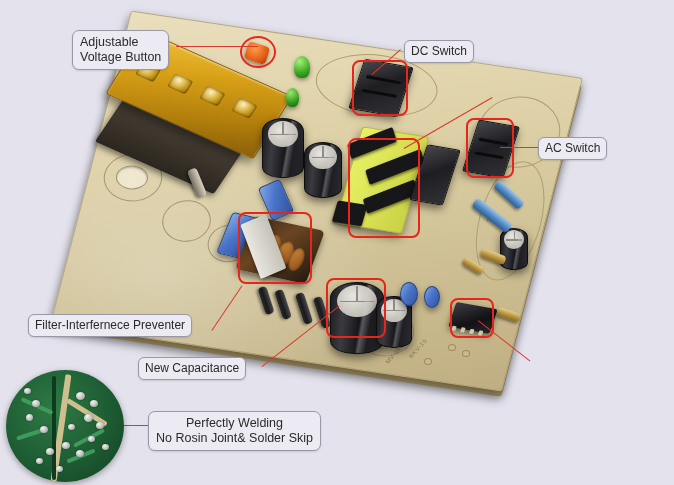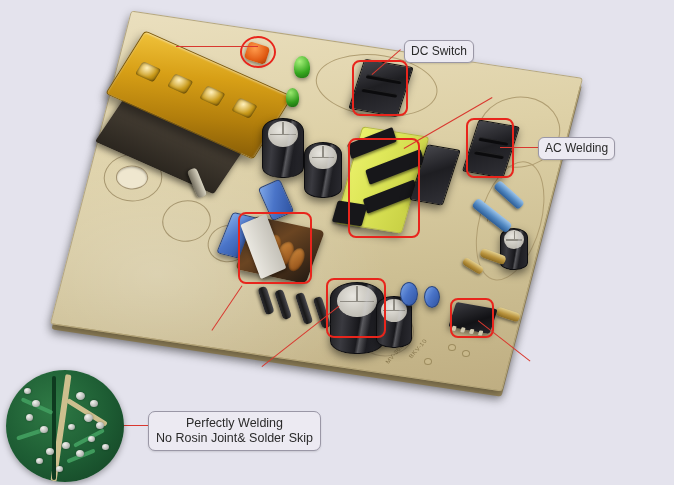--- a/index.html
+++ b/index.html
@@ -325,25 +325,29 @@
     <div class="joint" style="left:56px;top:72px;width:8px;height:7px;"></div>
     <div class="joint" style="left:70px;top:80px;width:8px;height:7px;"></div>
     <div class="joint" style="left:40px;top:78px;width:8px;height:7px;"></div>
     <div class="joint" style="left:30px;top:88px;width:7px;height:6px;"></div>
     <div class="joint" style="left:82px;top:66px;width:7px;height:6px;"></div>
     <div class="joint" style="left:18px;top:18px;width:7px;height:6px;"></div>
     <div class="joint" style="left:96px;top:74px;width:7px;height:6px;"></div>
     <div class="joint" style="left:50px;top:96px;width:7px;height:6px;"></div>
   </div>
 
+  <div class="callout" style="left:72px;top:30px;">Adjustable
+Voltage Button</div>
 
   <div class="callout small" style="left:404px;top:40px;">DC Switch</div>
 
 
-  <div class="callout small" style="left:538px;top:137px;">AC Welding</div>
-
-
+  <div class="callout small" style="left:538px;top:137px;">AC Switch</div>
+
+  <div class="callout small" style="left:28px;top:314px;">Filter-Interfernece Preventer</div>
+
+  <div class="callout small" style="left:138px;top:357px;">New Capacitance</div>
 
 
   <div class="callout" style="left:148px;top:411px;text-align:center;">Perfectly Welding
 No Rosin Joint&amp; Solder Skip</div>
 
 </div>
 
 </body></html>

